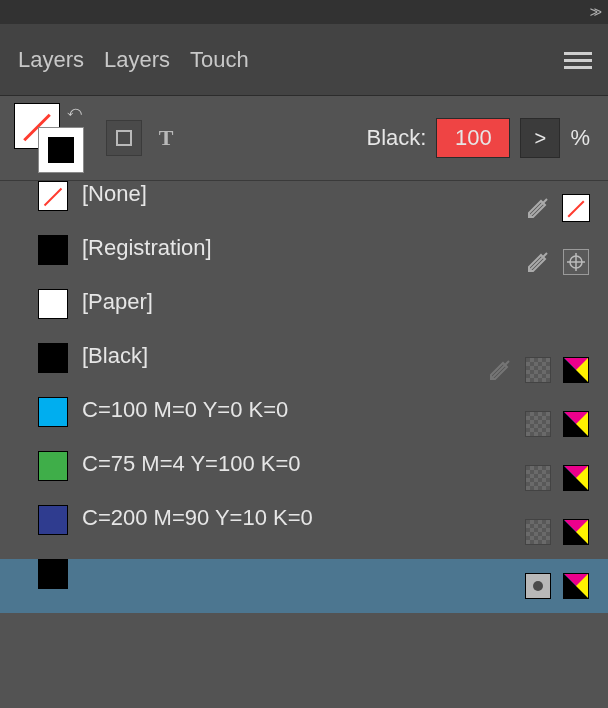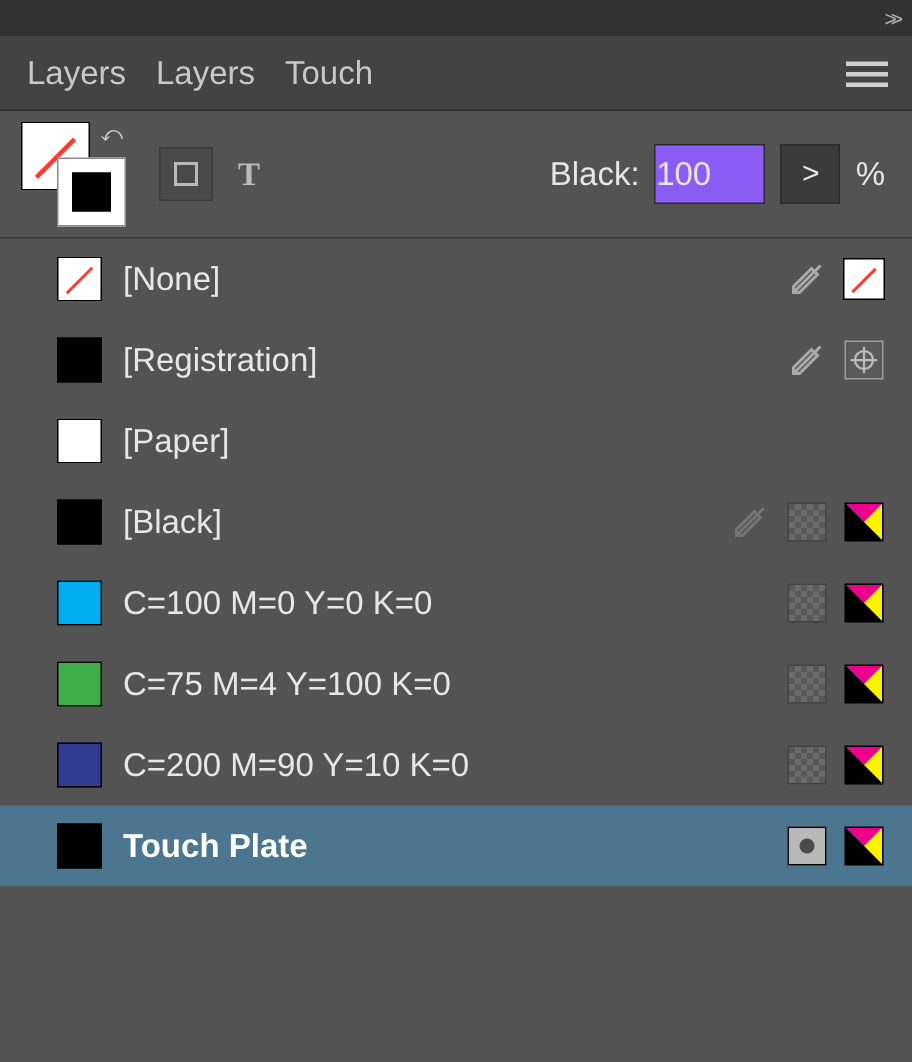--- a/index.html
+++ b/index.html
@@ -1,44 +1,44 @@
 <!DOCTYPE html>
 <html><head>
 <meta charset="utf-8">
 <style>
 * { box-sizing: border-box; margin: 0; padding: 0; }
 body { width: 608px; height: 708px; background: #323232; font-family: -apple-system, "Segoe UI", Helvetica, Arial, sans-serif; color: #d9d9d9; overflow: hidden; }
 .panel { width: 100%; height: 100%; background: #535353; display: flex; flex-direction: column; }
 .topstrip { height: 24px; background: #323232; display: flex; justify-content: flex-end; align-items: center; padding-right: 10px; }
 .chevrons { color: #b0b0b0; font-size: 14px; letter-spacing: -4px; }
-.tabs { display: flex; align-items: stretch; background: #434343; height: 50px; border-bottom: 1px solid #2c2c2c; }
+.tabs { display: flex; align-items: stretch; background: #434343; height: 72px; border-bottom: 1px solid #2c2c2c; }
 .tab { padding: 0 18px; display: flex; align-items: center; font-size: 22px; color: #c8c8c8; white-space: nowrap; overflow: hidden; cursor: default; }
 .tab.partial { width: 86px; }
 .tab.active { background: #535353; color: #ffffff; font-weight: 500; }
 .tab.active .tdiamond { margin-right: 10px; }
 .tdiamond { display: inline-block; width: 12px; height: 12px; border: 1px solid #d9d9d9; transform: rotate(45deg); }
 .tabspacer { flex: 1; }
 .menu-button { width: 60px; display: flex; align-items: center; justify-content: center; cursor: pointer; }
 .toolbar { display: flex; align-items: center; padding: 10px 18px 10px 14px; height: 84px; }
 .fs-wrap { position: relative; width: 70px; height: 70px; }
 .fs-fill { position: absolute; top: 0; left: 0; width: 46px; height: 46px; background: #ffffff; border: 1px solid #000; }
 .fs-fill::after { content: ""; position: absolute; left: 4px; bottom: 4px; right: 4px; height: 0; border-top: 3px solid #ff3b2f; transform: rotate(-45deg); transform-origin: center; top: 50%; }
 .fs-stroke { position: absolute; bottom: 0; right: 0; width: 46px; height: 46px; background: #ffffff; border: 1px solid #8a8a8a; display: flex; align-items: center; justify-content: center; }
 .fs-stroke-inner { width: 26px; height: 26px; background: #000; border: 1px solid #000; }
 .fs-swap { position: absolute; top: 0; right: 2px; color: #cfcfcf; font-size: 14px; }
 .modebtn { width: 36px; height: 36px; border: 1px solid #3b3b3b; background: #4a4a4a; margin-left: 22px; display: flex; align-items: center; justify-content: center; }
 .sqicon { width: 16px; height: 16px; border: 2px solid #b9b9b9; }
 .typeicon { font-family: Georgia, serif; font-weight: bold; font-size: 22px; color: #b9b9b9; }
 .tint-area { margin-left: auto; display: flex; align-items: center; gap: 10px; }
 .tint-label { font-size: 22px; color: #e6e6e6; }
-.tint-input { width: 74px; height: 40px; background: #8b5cf6; border: 1px solid #2b2b2b; color: #e6e6e6; font-size: 22px; }
+.tint-input { width: 74px; height: 40px; background: #ef4444; border: 1px solid #2b2b2b; color: #e6e6e6; font-size: 22px; text-align: center; }
 .tint-arrow { width: 40px; height: 40px; background: #3b3b3b; border: 1px solid #2b2b2b; display: flex; align-items: center; justify-content: center; color: #e6e6e6; font-size: 20px; }
 .pct { font-size: 22px; color: #e6e6e6; }
 .list { border-top: 1px solid #3a3a3a; }
-.row { display: flex; align-items: center; height: 54px; padding: 0 18px 0 38px; gap: 14px; cursor: default; }
+.row { display: flex; height: 54px; padding: 0 18px 0 38px; gap: 14px; cursor: default; }
 .row.selected { background: #4c7690; }
 .row.selected .swname { font-weight: 700; color: #ffffff; }
 .swatch { width: 30px; height: 30px; border: 1px solid #000; flex-shrink: 0; position: relative; }
 .sw-none { background: #ffffff; }
 .sw-none::after, .minisw-none::after { content: ""; position: absolute; left: 2px; right: 2px; top: 50%; border-top: 2.5px solid #ff3b2f; transform: rotate(-45deg); }
 .sw-black { background: #000000; }
 .sw-white { background: #ffffff; }
 .sw-cyan { background: #00aeef; }
 .sw-green { background: #3fae49; }
 .sw-blue { background: #2f3c8f; }
@@ -228,21 +228,20 @@
               <div class="tri-m"></div>
               <div class="tri-y"></div>
               <div class="tri-k"></div>
             </div>
           </span>
       </div>
     </div>
 
     <div class="row selected">
       <div class="swatch sw-black"></div>
-      <div class="swname">Touch Plate</div>
       <div class="icons">
         <span class="ricon">
             <div class="spot-icon"></div>
           </span>
         <span class="ricon">
             <div class="cmyk-icon">
               <div class="tri-c"></div>
               <div class="tri-m"></div>
               <div class="tri-y"></div>
               <div class="tri-k"></div>

